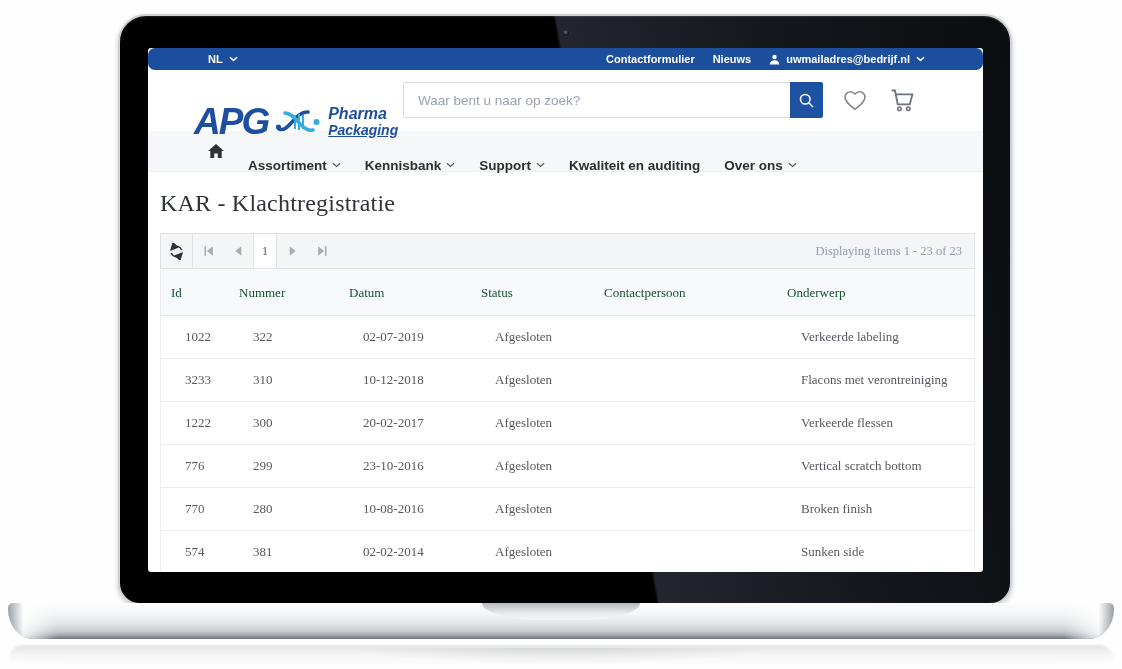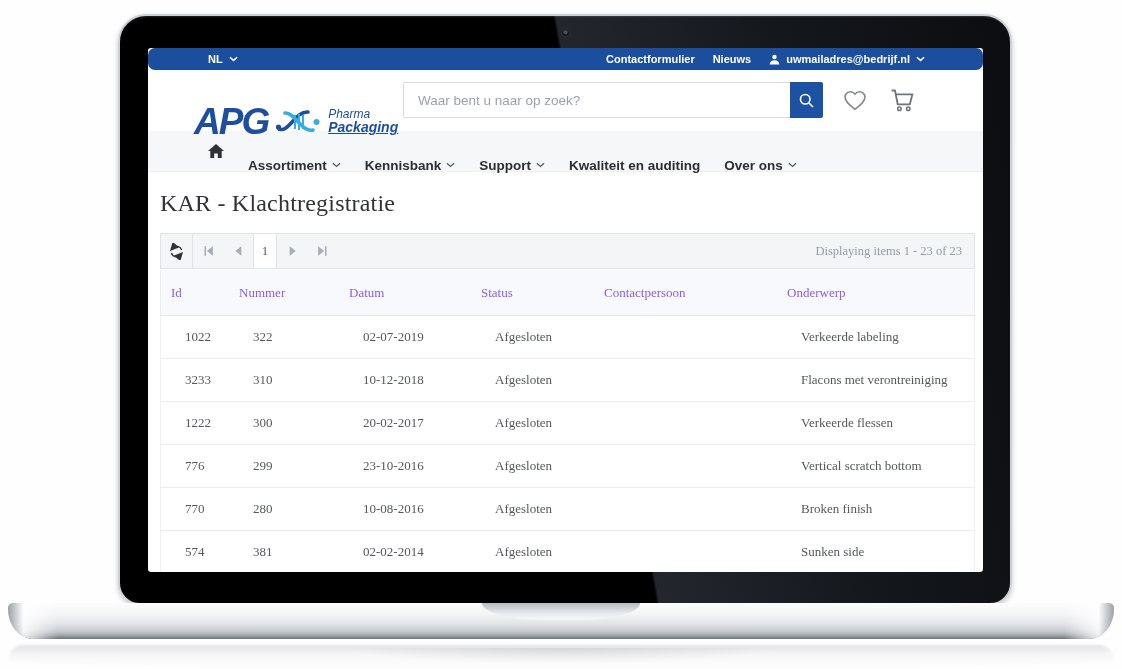--- a/index.html
+++ b/index.html
@@ -57,21 +57,21 @@
   }
   .topbar .right { margin-left:auto; display:flex; align-items:center; gap:18px; }
   .tb-item { display:flex; align-items:center; gap:6px; cursor:pointer; }
   .caret { display:inline-block; }
 
   
   .siteheader { position:relative; height:61px; background:#fff; }
   .logo { position:absolute; left:46px; top:9px; display:flex; align-items:center; gap:7px; cursor:pointer;margin-top:24px; }
   .logo .brand { font-size:37px; font-weight:800; font-style:italic; color:#1e4ea0; letter-spacing:-2px; line-height:1; }
   .logo .tag { display:flex; flex-direction:column; color:#1e4ea0; font-style:italic; line-height:1.05; }
-  .logo .tag .t1 { font-size:12px; font-weight:400; }
+  .logo .tag .t1 { font-size:16px; font-weight:700; }
   .logo .tag .t2 { font-size:14px; font-weight:600;text-decoration:underline; }
   .searchwrap { position:absolute; left:255px; top:12px; width:420px; height:36px; display:flex; }
   .searchwrap input {
     flex:1; height:36px; border:1px solid #d8dce0; border-right:none; border-radius:2px 0 0 2px;
     padding:0 14px; font-size:13.5px; color:#3a3f44; outline:none; font-family:Liberation Sans, sans-serif;
   }
   .searchwrap input::placeholder { color:#9aa2ad; }
   .searchbtn { width:33px; height:36px; background:#1d52a2; border:none; border-radius:0 2px 2px 0;
     display:flex; align-items:center; justify-content:center; cursor:pointer; }
   .hdr-icon { position:absolute; top:17px; width:26px; height:26px; cursor:pointer; }
@@ -99,21 +99,21 @@
   .page-cell {
     width:24px; background:#fff; border-left:1px solid #dfe2e6; border-right:1px solid #dfe2e6;
     display:flex; align-items:center; justify-content:center; font-size:13px; color:#5a6168;
   }
   .tb-status { margin-left:auto; align-self:center; padding-right:12px; font-size:12.5px; color:#939ca6; }
 
   .thead {
     height:46px; background:#f7f9fc; border-left:1px solid #ececee; border-right:1px solid #ececee;
     border-bottom:1px solid #e3e6e9; margin-top:1px;
     display:grid; grid-template-columns:68px 110px 132px 123px 183px 1fr;
-    align-items:center; padding-left:10px; font-size:13px; color:#8b5cf6;
+    align-items:center; padding-left:10px; font-size:13px; color:#14532d;
   }
   .trow {
     height:43px; background:#fff; border-left:1px solid #f0f0f2; border-right:1px solid #f0f0f2;
     border-bottom:1px solid #ececee;
     display:grid; grid-template-columns:68px 110px 132px 123px 183px 1fr;
     align-items:center; padding-left:24px; font-size:13px; color:#54585d; cursor:pointer;
   }
   .cell { overflow:hidden; white-space:nowrap; padding-right:6px; }
   svg { display:block; }
 </style>

